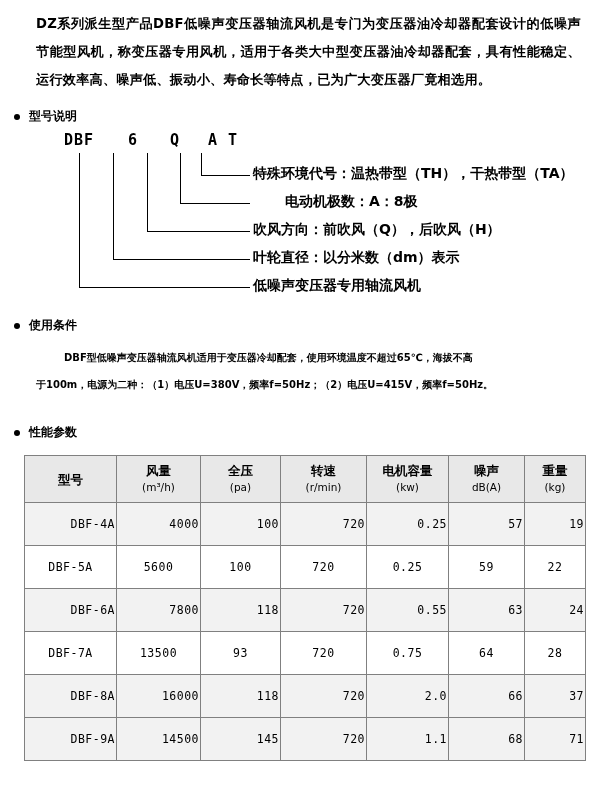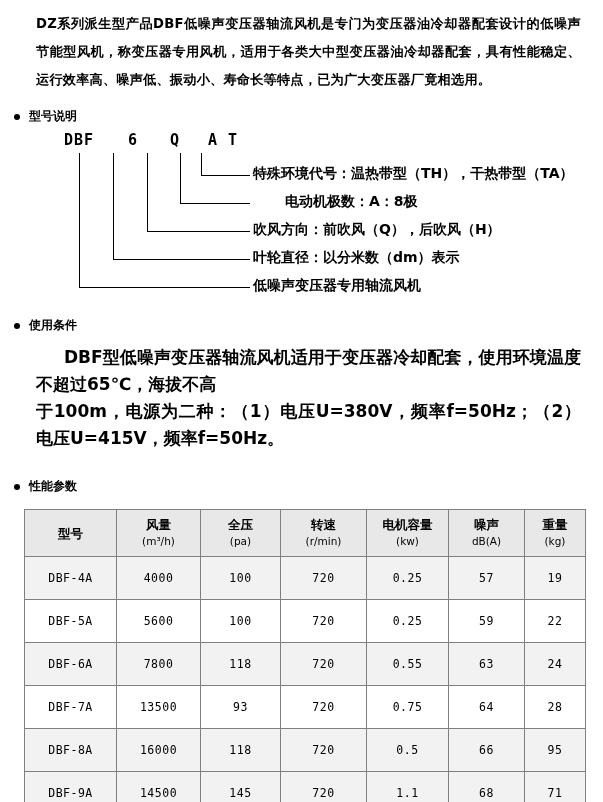--- a/index.html
+++ b/index.html
@@ -84,21 +84,21 @@
     position: absolute;
     font-size: 14px;
     font-weight: bold;
     white-space: nowrap;
     font-family: "DejaVu Sans", "Liberation Sans", sans-serif;
   }
 
   
   .usage {
     margin: 10px 22px 0 36px;
-    font-size: 17px;
+    font-size: 10px;
     font-weight: bold;
     line-height: 27px;
     text-align: justify;
   }
   .usage .ind { display: inline-block; width: 28px; }
 
   
   .table-wrap {
     margin: 14px 18px 0 24px;
   }
@@ -125,21 +125,21 @@
   table.perf th .unit {
     display: block;
     font-size: 10.5px;
     font-weight: normal;
     font-family: "DejaVu Sans", "Liberation Sans", sans-serif;
   }
   table.perf td {
     height: 40px;
     letter-spacing: 0.5px;
   }
-  tr.odd td { background: #f2f2f2; }
+  tr.odd td { background: #f2f2f2; text-align: right; }
   tr.even td { background: #ffffff; }
 </style>
 </head>
 <body>
 
 <div class="page">
 
   <div class="intro">DZ系列派生型产品DBF低噪声变压器轴流风机是专门为变压器油冷却器配套设计的低噪声节能型风机，称变压器专用风机，适用于各类大中型变压器油冷却器配套，具有性能稳定、运行效率高、噪声低、振动小、寿命长等特点，已为广大变压器厂竟相选用。</div>
 
   <div class="section-head">
@@ -237,23 +237,23 @@
             <td>720</td>
             <td>0.75</td>
             <td>64</td>
             <td>28</td>
           </tr>
           <tr class="odd">
             <td>DBF-8A</td>
             <td>16000</td>
             <td>118</td>
             <td>720</td>
-            <td>0.5</td>
+            <td>2.0</td>
             <td>66</td>
-            <td>95</td>
+            <td>37</td>
           </tr>
           <tr class="odd">
             <td>DBF-9A</td>
             <td>14500</td>
             <td>145</td>
             <td>720</td>
             <td>1.1</td>
             <td>68</td>
             <td>71</td>
           </tr>

